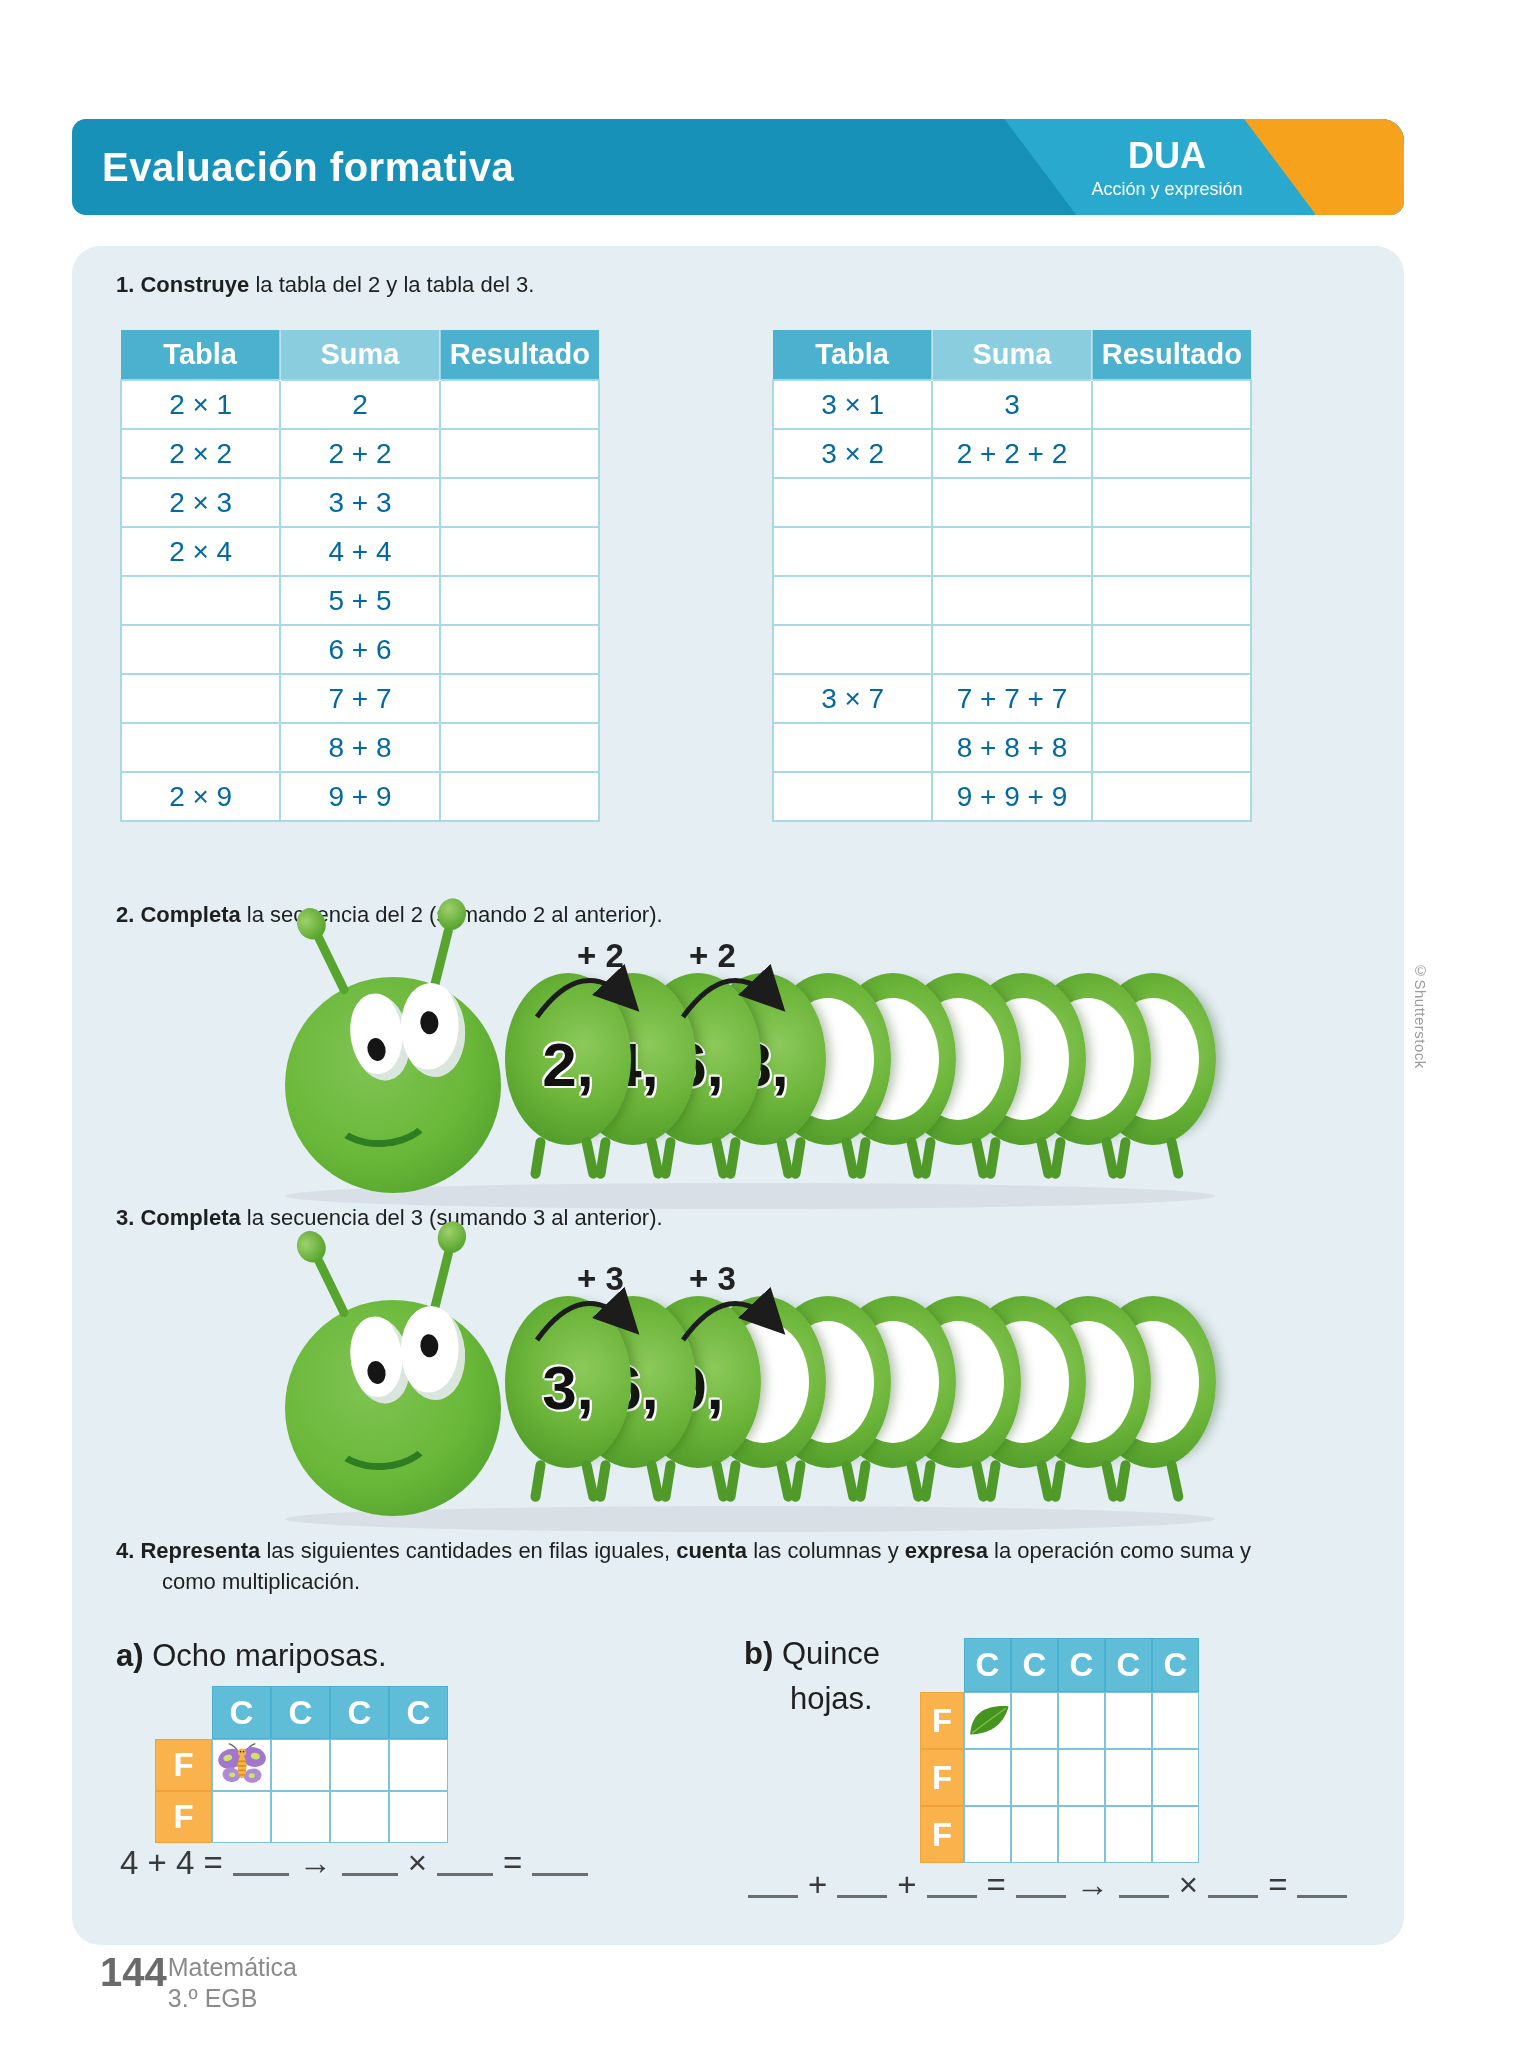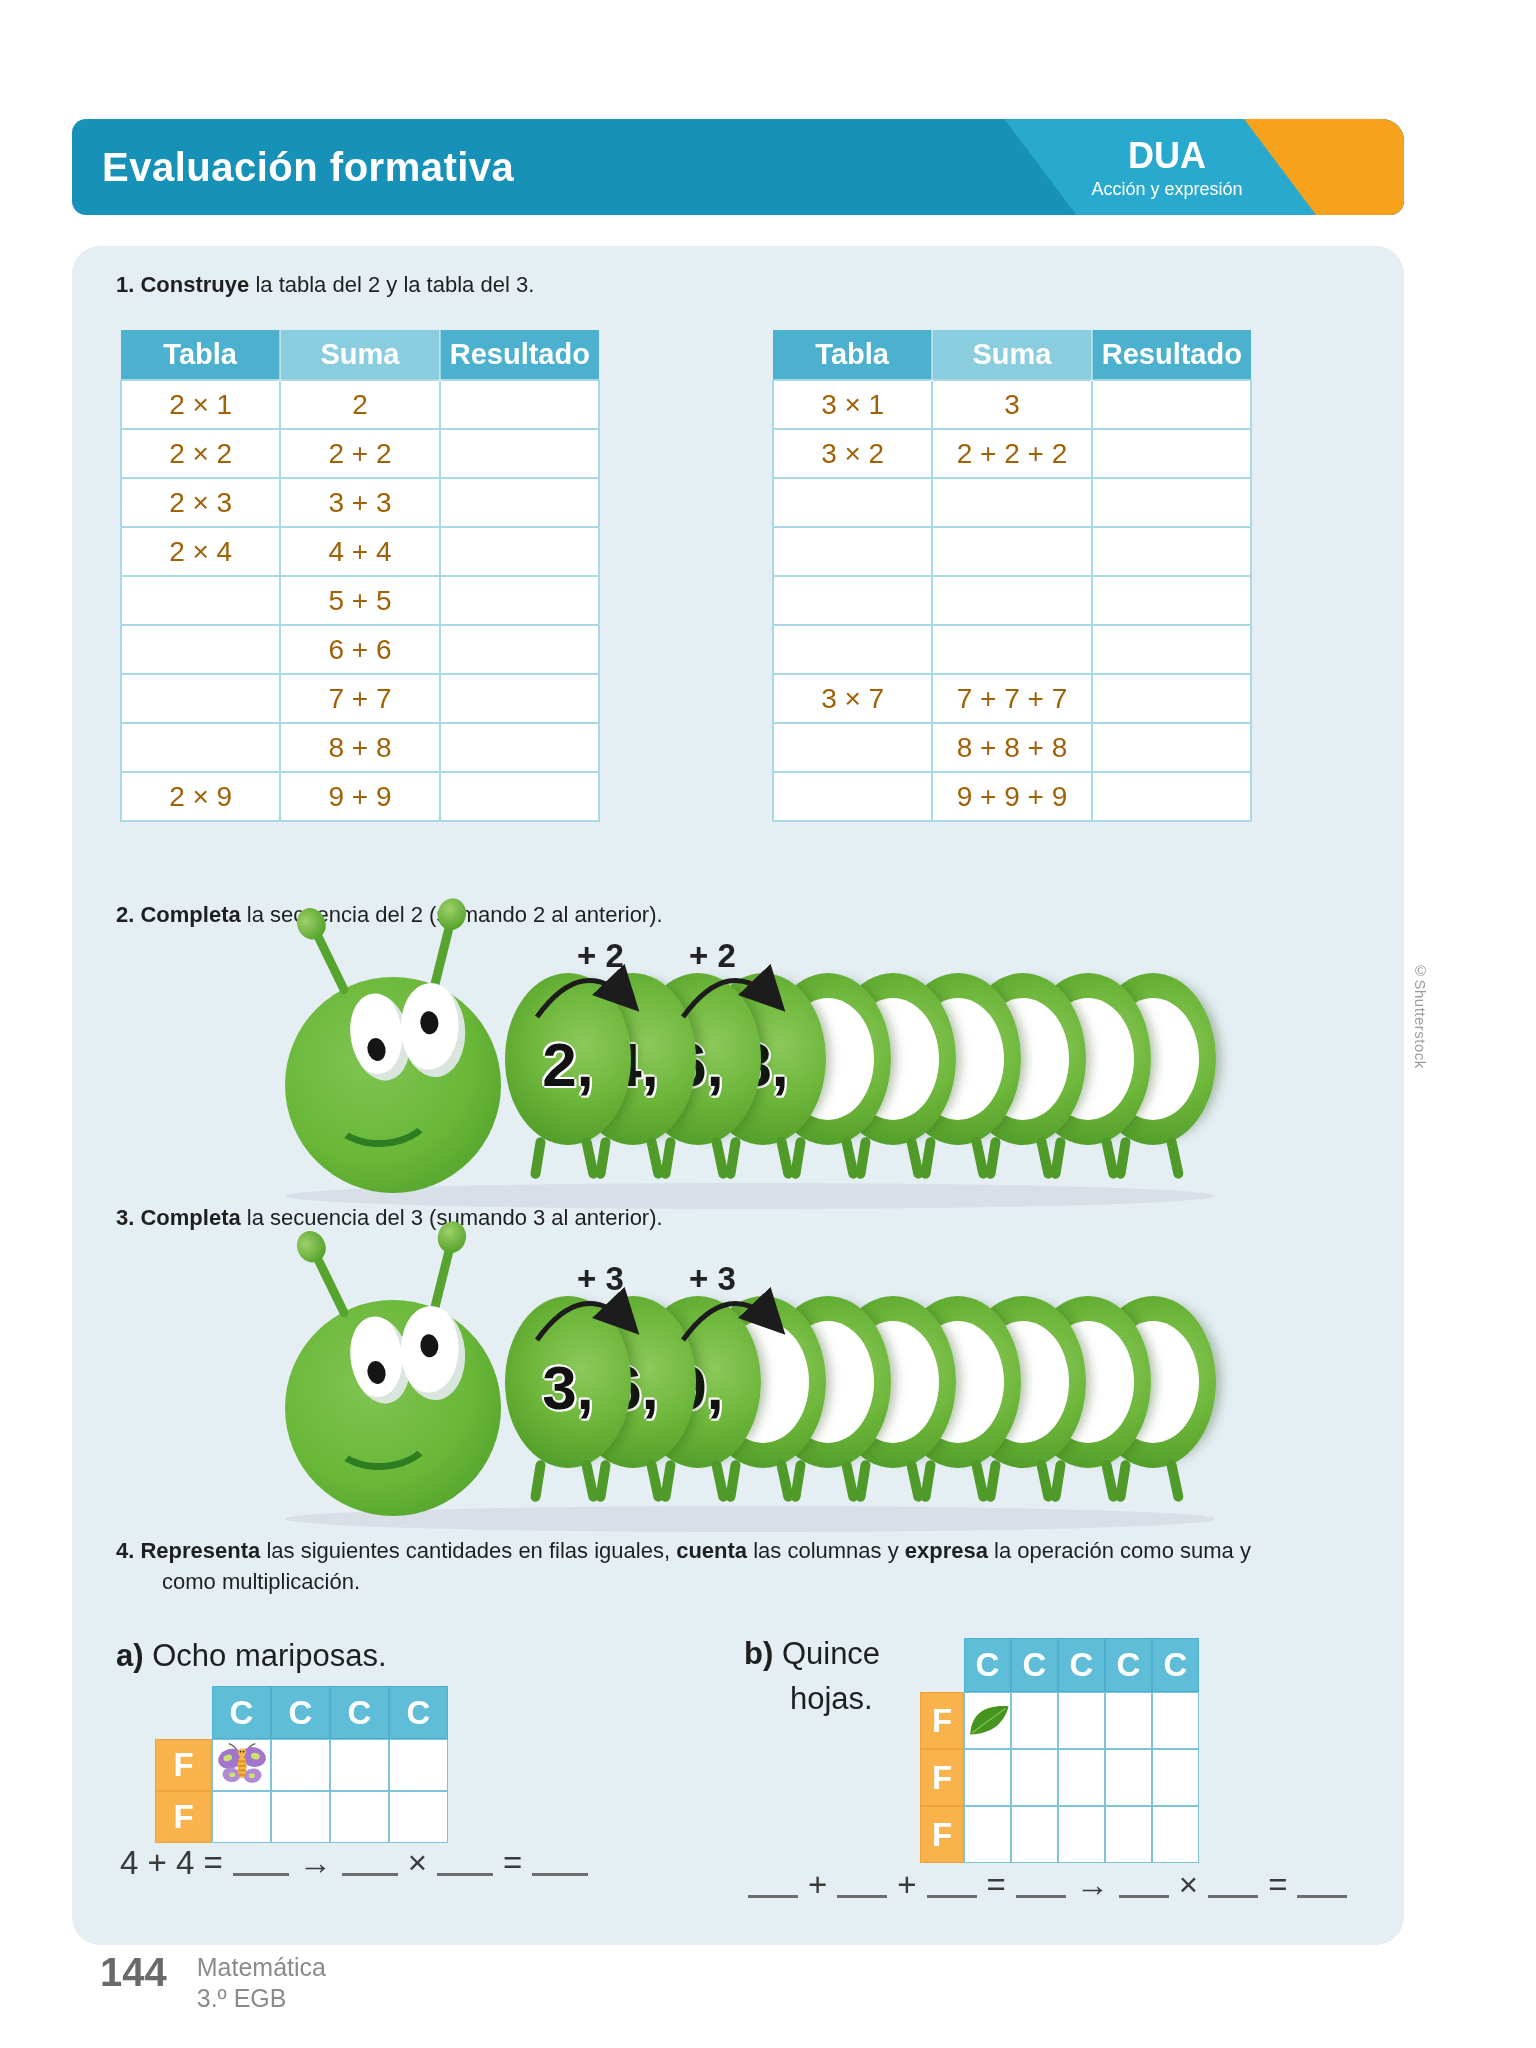--- a/index.html
+++ b/index.html
@@ -33,21 +33,21 @@
 
   
   .tables-row { position:absolute; left:48px; top:84px; display:flex; gap:172px; }
   table.mult-table { border-collapse:collapse; width:480px; table-layout:fixed; }
   table.mult-table th { height:50px; font-size:29px; font-weight:700; color:#ffffff;
                         border-left:2px solid rgba(255,255,255,.45); }
   table.mult-table th:first-child { border-left:none; }
   th.dark  { background:#4bb1ce; }
   th.light { background:#89cdde; }
   table.mult-table td { height:49px; background:#ffffff; border:2px solid #a9d8e7;
-                        text-align:center; font-size:28px; color:#a16207;margin-left:44px; }
+                        text-align:center; font-size:28px; color:#0369a1;margin-left:44px; }
 
   
   .cat { position:absolute; width:950px; height:276px; }
   .cat2 { left:213px; top:689px; }
   .cat3 { left:213px; top:1012px; }
   .cat-shadow { position:absolute; left:0; bottom:2px; width:930px; height:26px;
                 background:#d9dfe7; border-radius:50%; z-index:1; }
   .cat-head { position:absolute; left:0; top:42px; width:216px; height:216px; border-radius:50%;
               background:radial-gradient(circle at 40% 38%, #7fc453 0%, #69b738 55%, #51a02b 85%, #478e24 100%);
               z-index:40; }
@@ -102,21 +102,21 @@
          display:flex; align-items:center; justify-content:center; }
   .g-cell { background:#ffffff; border:1px solid #7fc3da; display:flex; align-items:center; justify-content:center; }
   .equation { position:absolute; display:flex; align-items:flex-end; font-size:33px; color:#3a3a3a; }
   .equation .txt { line-height:1; white-space:nowrap; }
   .blank { width:56px; height:3px; background:#6d6d6d; margin:0 10px 3px 10px; }
   .eq-a { left:48px; top:1600px; }
   .eq-b { left:666px; top:1622px; }
   .eq-b .blank { width:50px; }
 
   
-  .footer { position:absolute; left:100px; top:1952px; display:flex; gap:30px; align-items:flex-start; }
+  .footer { position:absolute; left:100px; top:1952px; display:flex; gap:1px; align-items:flex-start; }
   .page-num { font-size:40px; font-weight:700; color:#6a6a6a; line-height:1; }
   .course-block { font-size:25px; color:#8b8b8b; line-height:1.25; }
   .credit { position:absolute; left:1412px; top:962px; writing-mode:vertical-rl;
             font-size:15px; color:#9b9b9b; letter-spacing:0.5px; }
 </style>
 </head>
 <body>
 
 <div class="page">
 

